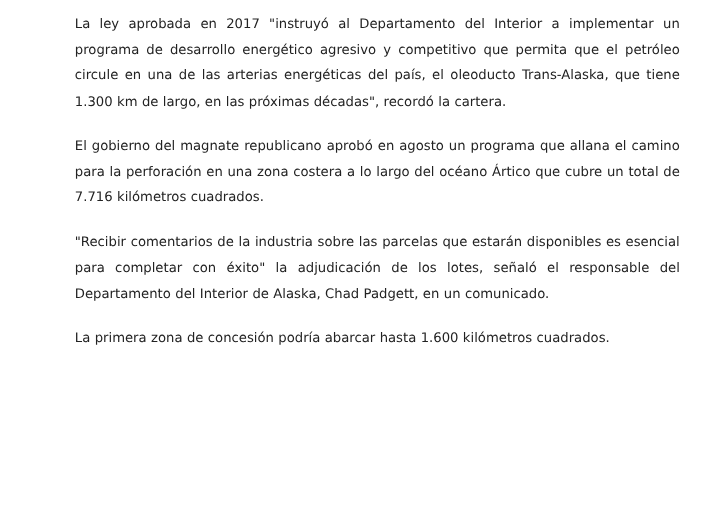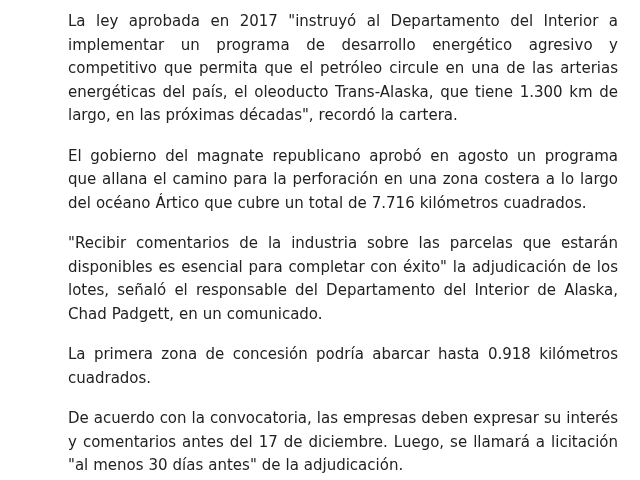--- a/index.html
+++ b/index.html
@@ -14,38 +14,37 @@
     font-family: "DejaVu Sans", sans-serif;
     color: #1a1a1a;
   }
   .article {
     box-sizing: border-box;
     width: 640px;
     padding: 10px 22px 0 68px;
   }
   .para {
     margin: 0 0 17px 0;
-    font-size: 15px;
+    font-size: 12px;
     line-height: 23.5px;
     text-align: justify;
     text-justify: inter-word;
     color: #222222;
     word-spacing: 0.2px;
   }
   .para:last-child {
     margin-bottom: 0;
   }
   .spacer {
     height: 9px;
   }
 </style>
 </head>
 <body>
 
 <div class="article">
   <p class="para">La ley aprobada en 2017 "instruyó al Departamento del Interior a implementar un programa de desarrollo energético agresivo y competitivo que permita que el petróleo circule en una de las arterias energéticas del país, el oleoducto Trans-Alaska, que tiene 1.300 km de largo, en las próximas décadas", recordó la cartera.</p>
   <p class="para">El gobierno del magnate republicano aprobó en agosto un programa que allana el camino para la perforación en una zona costera a lo largo del océano Ártico que cubre un total de 7.716 kilómetros cuadrados.</p>
   <p class="para">"Recibir comentarios de la industria sobre las parcelas que estarán disponibles es esencial para completar con éxito" la adjudicación de los lotes, señaló el responsable del Departamento del Interior de Alaska, Chad Padgett, en un comunicado.</p>
-  <p class="para">La primera zona de concesión podría abarcar hasta 0.918 kilómetros cuadrados.</p>
-  <p class="para">De acuerdo con la convocatoria, las empresas deben expresar su interés y comentarios antes del 17 de diciembre. Luego, se llamará a licitación "al menos 30 días antes" de la adjudicación.</p>
+  <p class="para">La primera zona de concesión podría abarcar hasta 1.600 kilómetros cuadrados.</p>
   <div class="spacer"></div>
 
 </div>
 
 </body></html>

